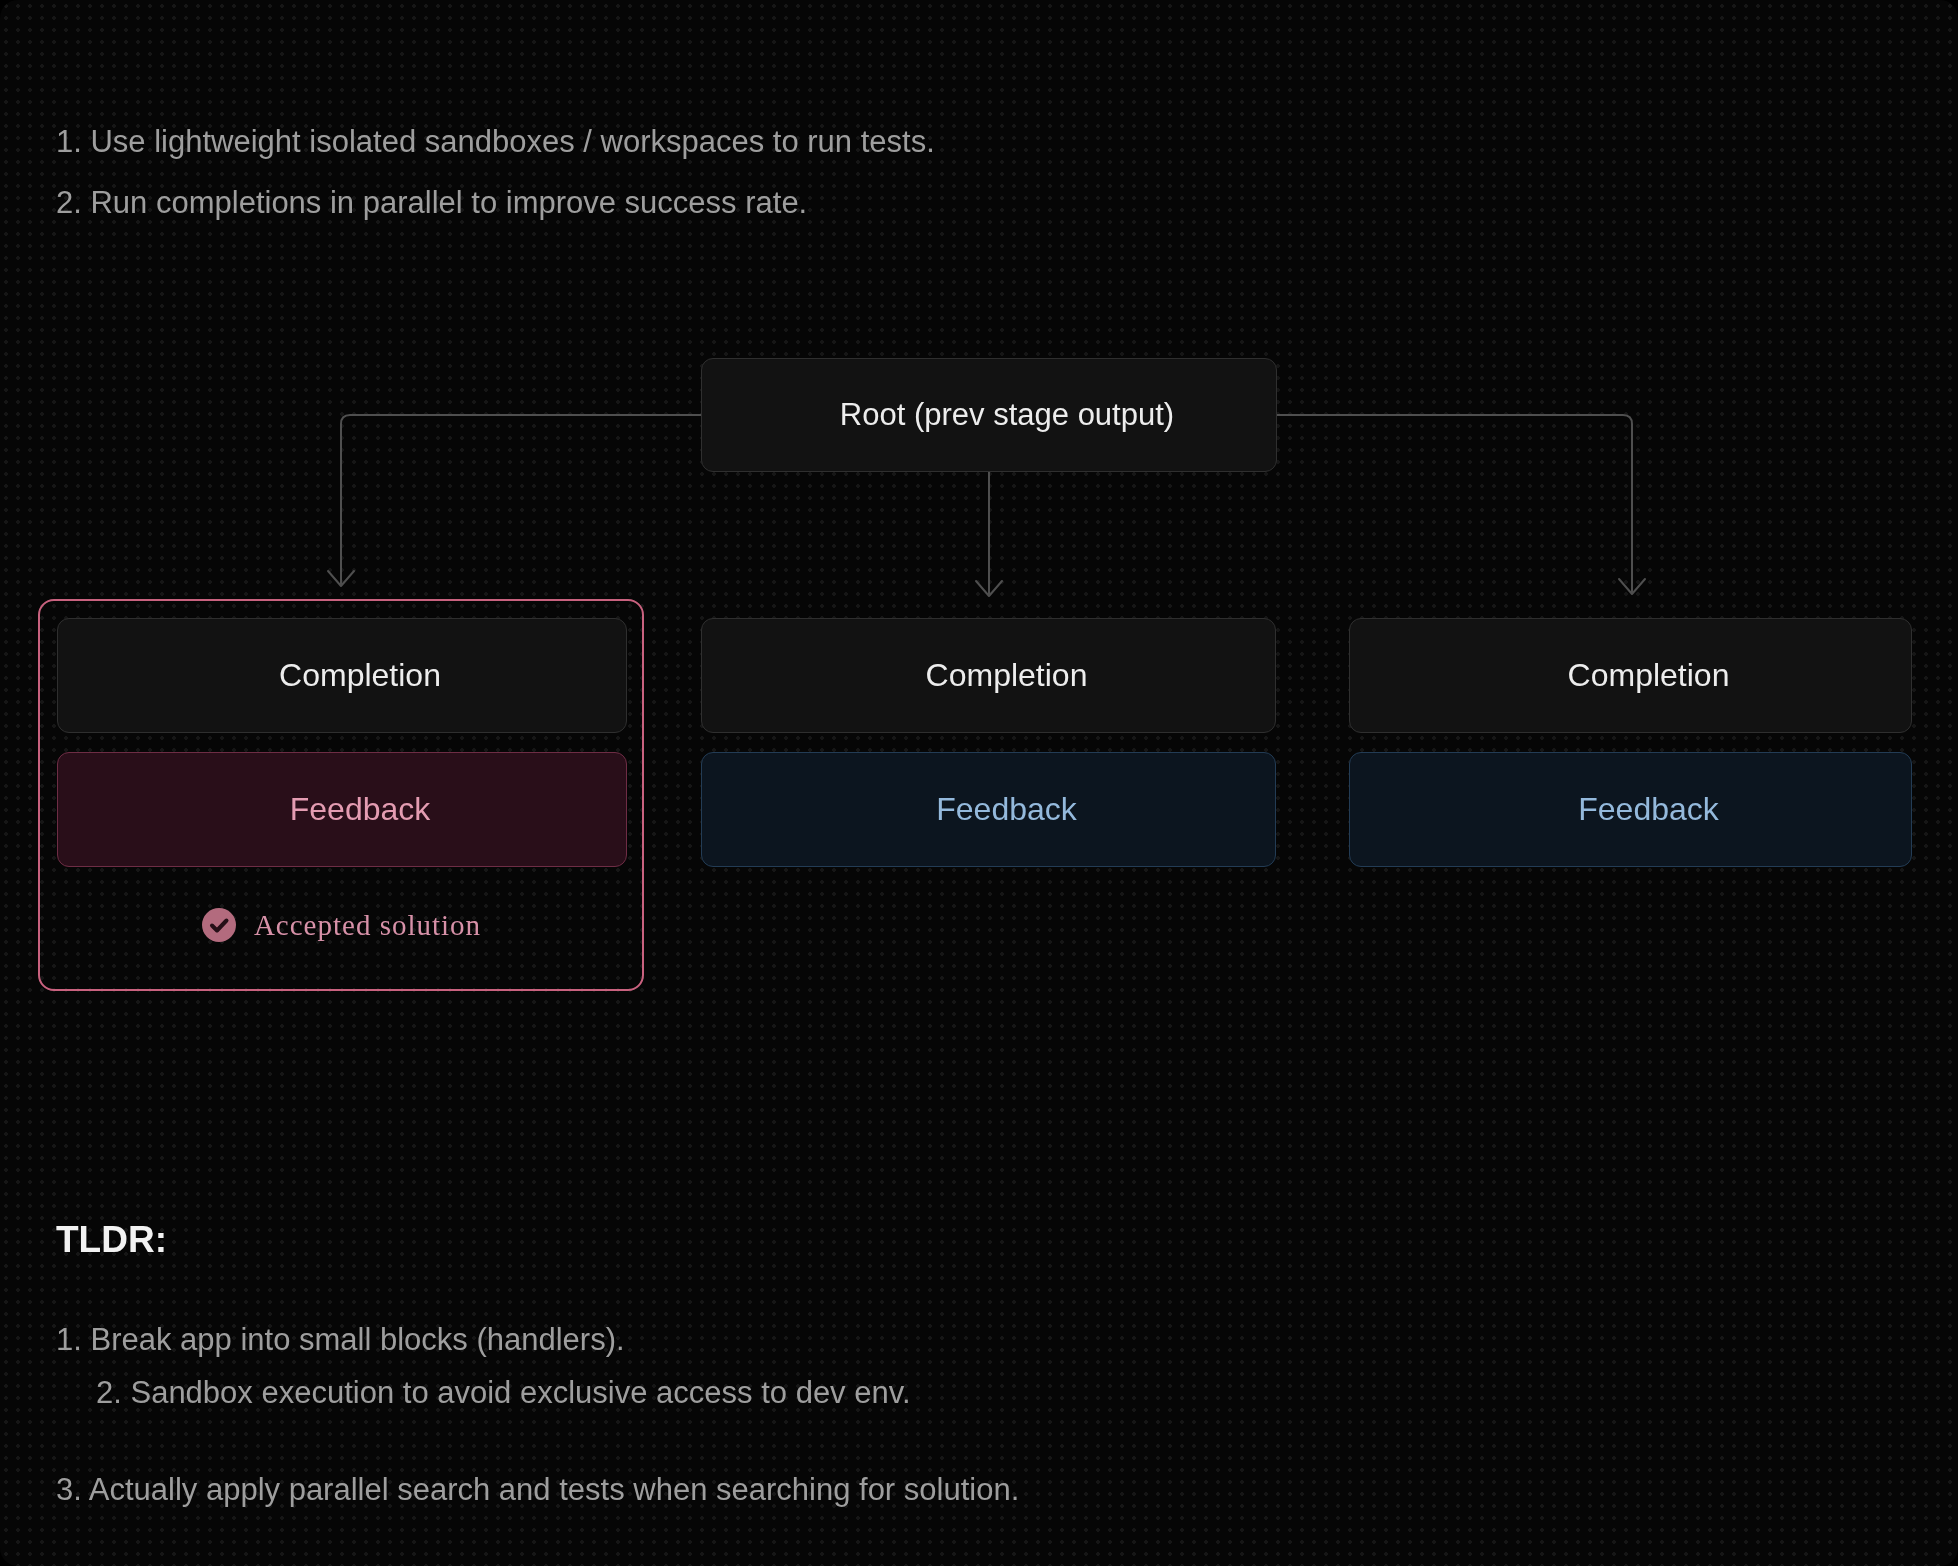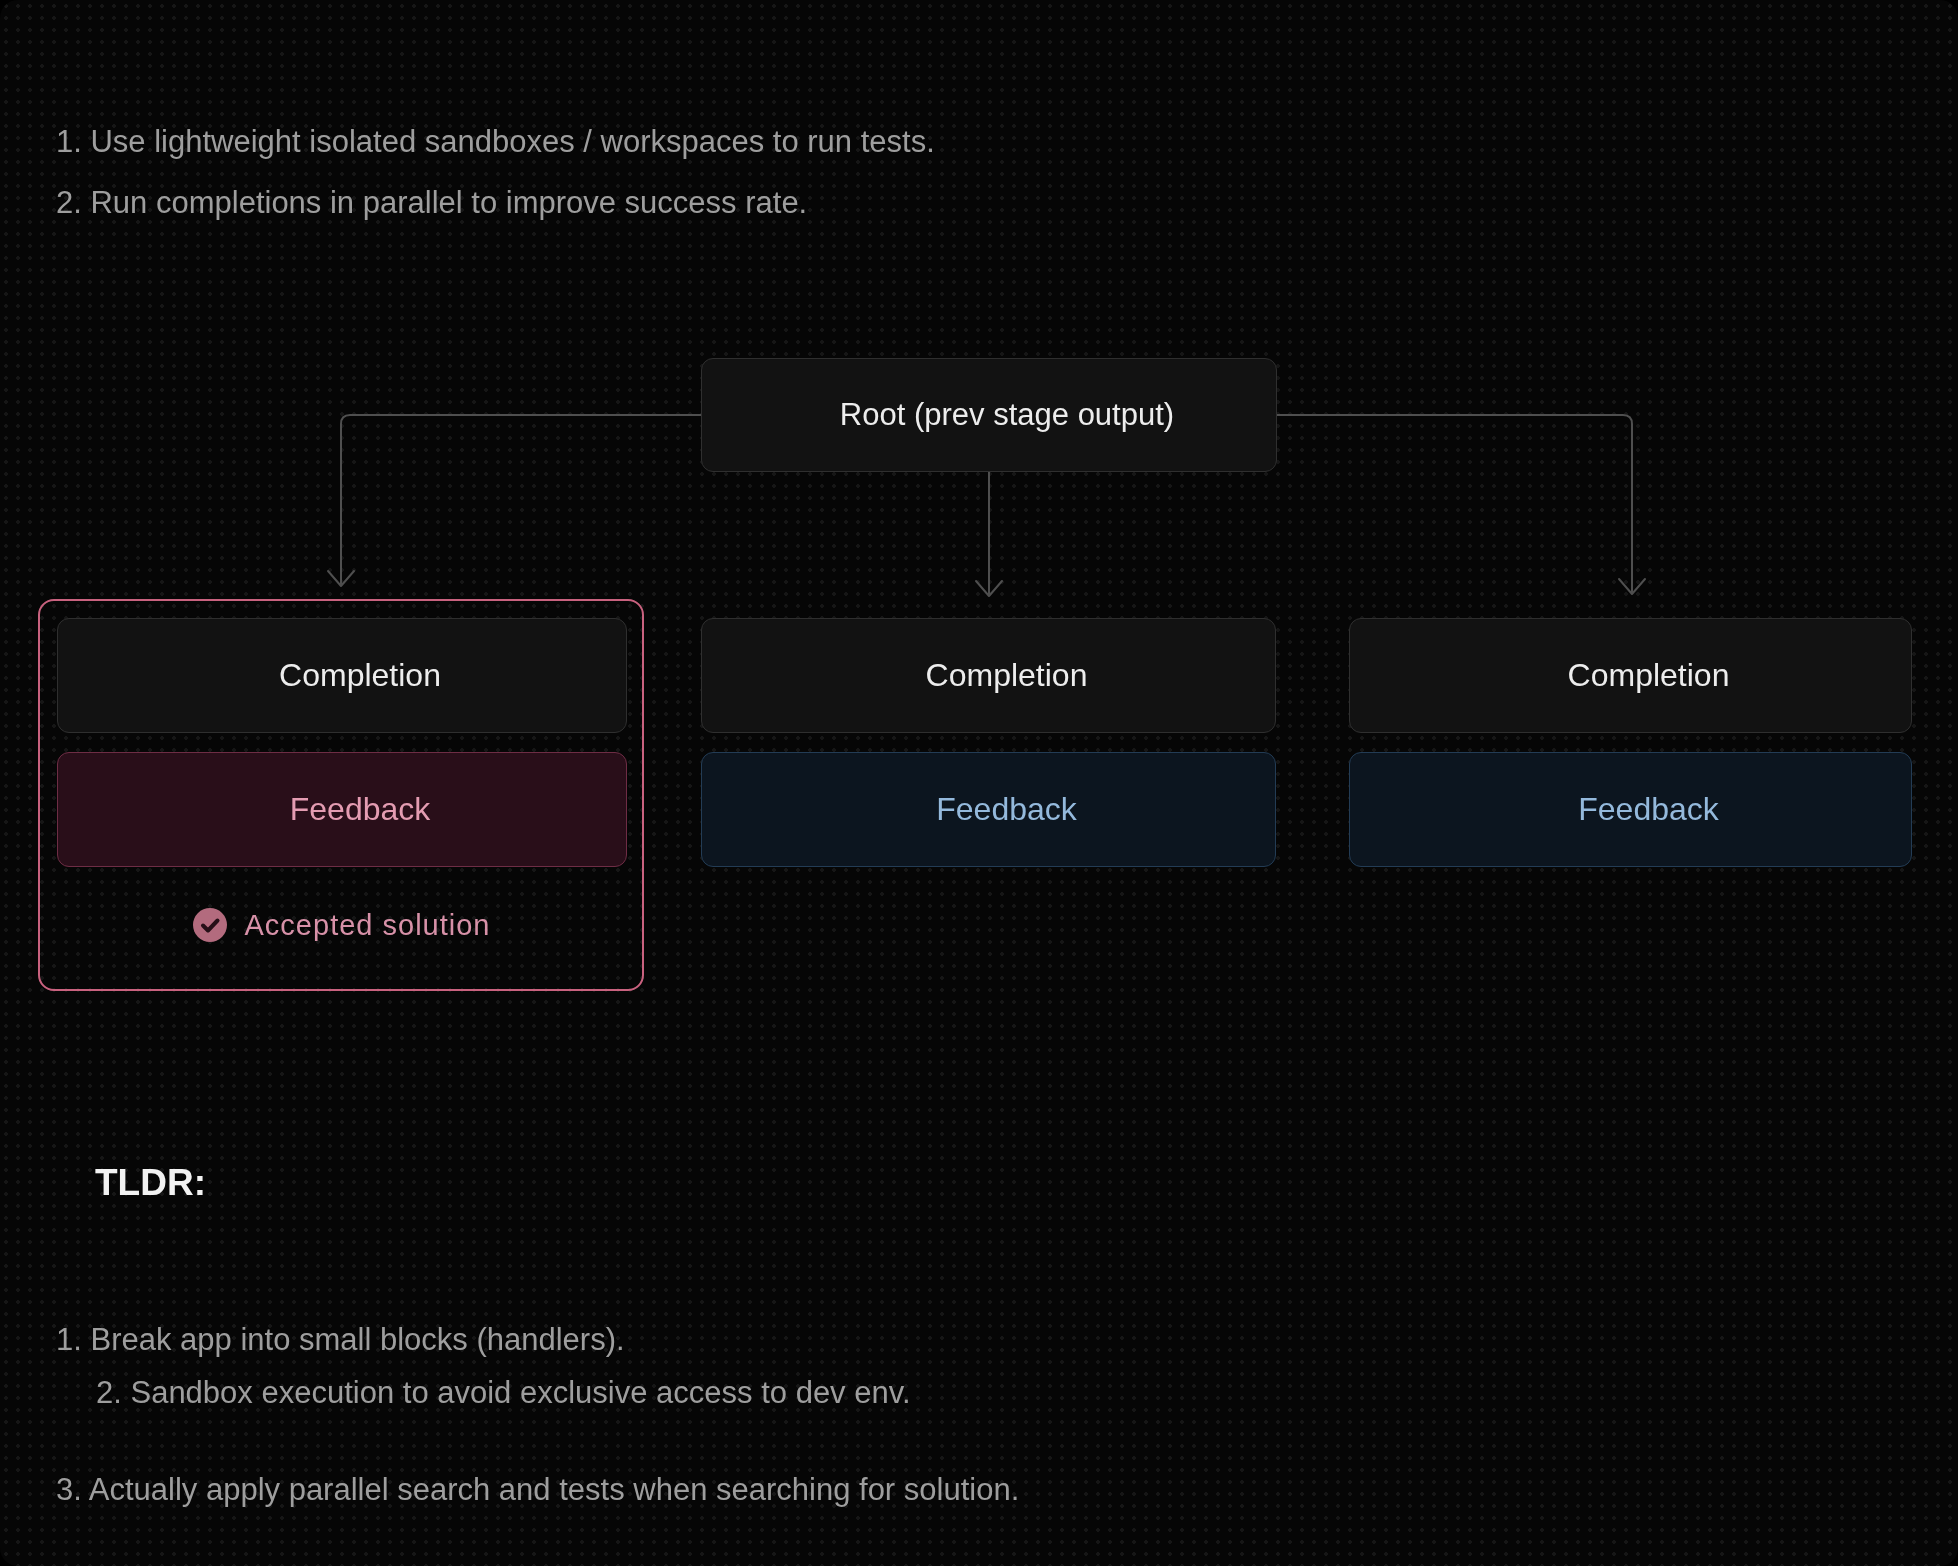--- a/index.html
+++ b/index.html
@@ -43,32 +43,32 @@
              background: #290e19; border-color: #6e2d45; color: #e49cb2; }
   .node.c1 { left: 701px; top: 618px; width: 575px; height: 115px; }
   .node.f1 { left: 701px; top: 752px; width: 575px; height: 115px; }
   .node.c2 { left: 1349px; top: 618px; width: 563px; height: 115px; }
   .node.f2 { left: 1349px; top: 752px; width: 563px; height: 115px; }
   .node.feedback-blue { background: #0c151f; border-color: #233c55; color: #94b9dc; }
 
   .accepted-row {
     position: absolute; left: 38px; top: 897px; width: 606px; height: 56px;
     display: flex; align-items: center; justify-content: center; gap: 17px;
-    color: #d791a8; font-family: Liberation Sans, sans-serif;
+    color: #d791a8; font-family: Liberation Serif, serif;
     font-size: 29px; letter-spacing: 1px;
   }
   .accepted-icon { width: 36px; height: 36px; display: inline-flex; flex: 0 0 auto; }
 
   .body-paragraph {
     position: absolute; left: 56px; top: 1041px; width: 1290px;
     font-size: 31px; line-height: 54px; color: #9e9e9e;
   }
   .tldr-title {
-    position: absolute; left: 56px; top: 1162px;
-    font-size: 37px; font-weight: 700; color: #f2f2f2; margin-left: 39px;
+    position: absolute; left: 56px; top: 1219px;
+    font-size: 37px; font-weight: 700; color: #f2f2f2;
   }
   .tldr-item { position: absolute; left: 56px; font-size: 31px; color: #9e9e9e; }
   .tldr-item.t0 { top: 1322px; }
   .tldr-item.t1 { top: 1375px; margin-left: 40px; }
   .tldr-item.t2 { top: 1472px; }
 </style>
 </head>
 <body>
 
 <div class="canvas">

